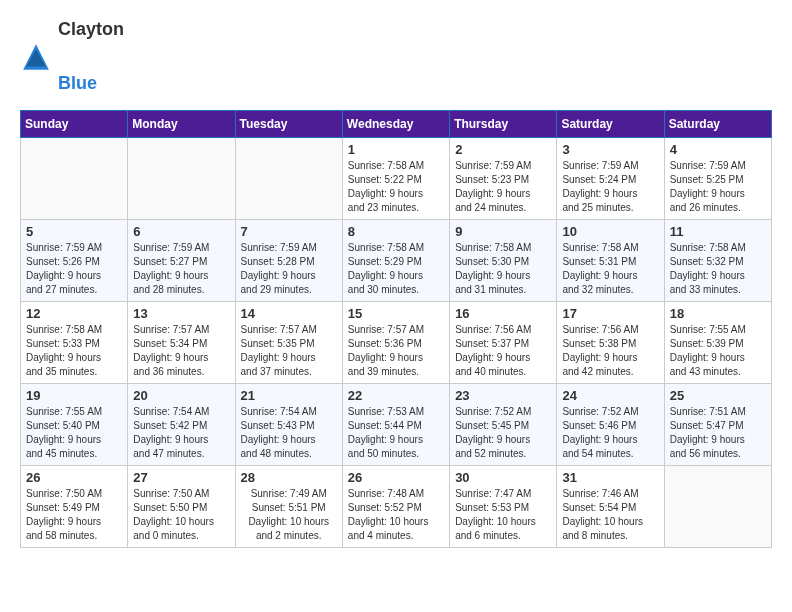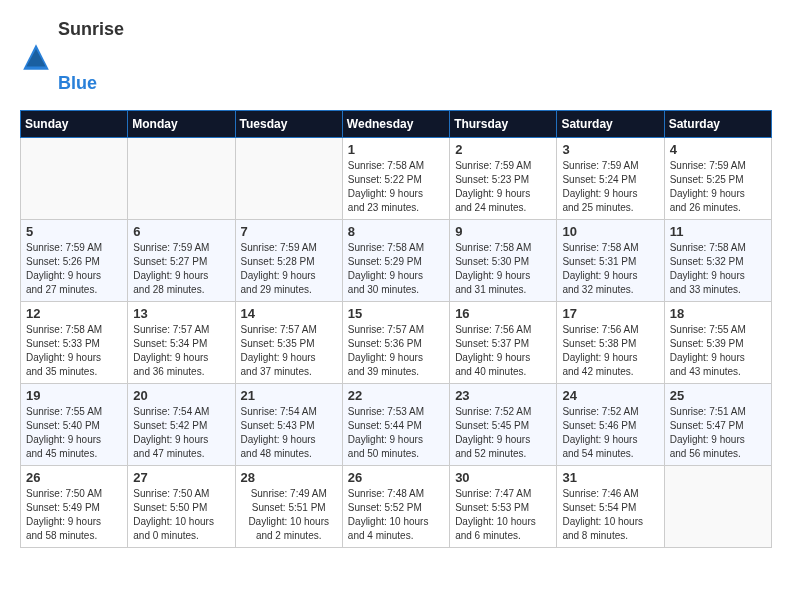--- a/index.html
+++ b/index.html
@@ -45,21 +45,21 @@
     .location {
       font-size: 14px;
       color: #555;
     }
     .calendar {
       width: 100%;
       border-collapse: collapse;
       border: 1px solid #ccc;
     }
     .calendar th {
-      background: #0f172a;
+      background: #4c1d95;
       color: #fff;
       font-size: 12px;
       font-weight: bold;
       padding: 6px 4px;
       text-align: left;
       border: 1px solid #2070c0;
     }
     .calendar td {
       border: 1px solid #ccc;
       vertical-align: top;
@@ -89,21 +89,21 @@
 </head>
 <body>
 
 <div class="header">
   <div class="logo">
     <svg class="logo-icon" viewBox="0 0 40 40">
       <polygon points="20,4 36,36 4,36" fill="#2980d9"></polygon>
       <polygon points="20,10 32,32 8,32" fill="#1a5fa0"></polygon>
     </svg>
     <div class="logo-text">
-      <span class="logo-general">Sunrise</span>
+      <span class="logo-general">Clayton</span>
       <span class="logo-blue">Blue</span>
     </div>
   </div>
   <div class="title-block">
   </div>
 </div>
 
 <table class="calendar">
   <thead>
     <tr>

